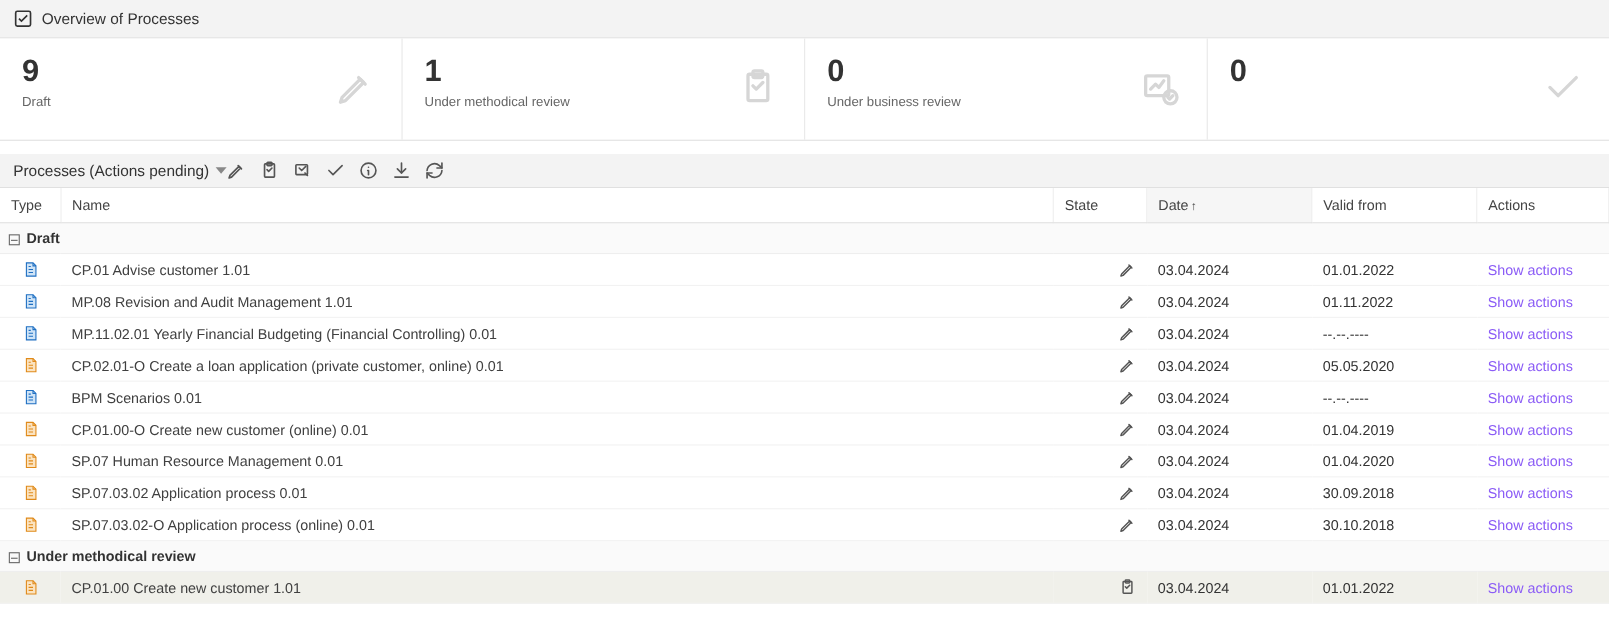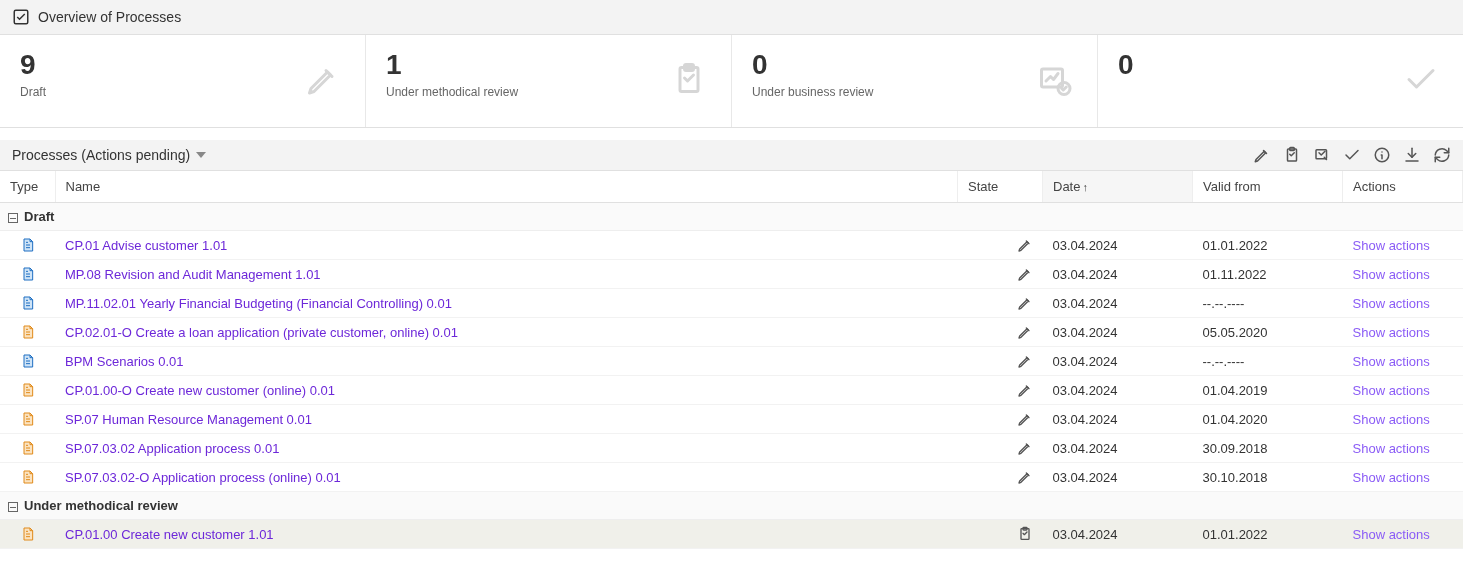--- a/index.html
+++ b/index.html
@@ -21,21 +21,21 @@
   }
   .card:last-child { border-right: none; }
   .card .count { font-size: 28px; font-weight: bold; color: #333; line-height: 1; }
   .card .label { font-size: 12px; color: #666; margin-top: 6px; }
   .card .card-icon {
     position: absolute; right: 24px; top: 50%; transform: translateY(-50%);
     color: #d6d6d6;
   }
 
   .section-header {
-    display: flex; align-items: center; justify-content: space-between;
+    display: flex; align-items: center; 
     padding: 6px 12px; background: #f3f3f3; border-bottom: 1px solid #e0e0e0;
     margin-top: 12px;
   }
   .section-header .left { display: flex; align-items: center; gap: 6px; font-size: 14px; color: #333; }
   .section-header .right { display: flex; align-items: center; gap: 12px; }
   .tool-icon { width: 18px; height: 18px; color: #555; cursor: pointer; }
 
   .table { width: 100%; border-collapse: collapse; table-layout: fixed; }
   .table thead th {
     text-align: left; font-weight: normal; font-size: 13px; color: #444;
@@ -49,21 +49,21 @@
   }
   .group-row .minus {
     display: inline-block; width: 10px; height: 10px; border: 1px solid #666;
     position: relative; margin-right: 6px; vertical-align: middle;
   }
   .group-row .minus::after {
     content: ""; position: absolute; left: 1px; right: 1px; top: 4px; border-top: 1px solid #666;
   }
   .data-row td { padding: 6px 10px; font-size: 13px; border-bottom: 1px solid #f2f2f2; }
   .data-row.highlight td { background: #f0f0ea; }
-  .name-link { color: #6d28d9; cursor: pointer; }
+  .name-link { color: #404040; cursor: pointer; }
   .action-link { color: #8b5cf6; cursor: pointer; }
 
   .type-icon { width: 16px; height: 16px; display: block; margin: 0 auto; }
   .state-icon { width: 16px; height: 16px; display: block; margin-left: auto; color: #555; }
 
   .col-type { width: 55px; }
   .col-name { }
   .col-state { width: 85px; }
   .col-date { width: 150px; }
   .col-valid { width: 150px; }

